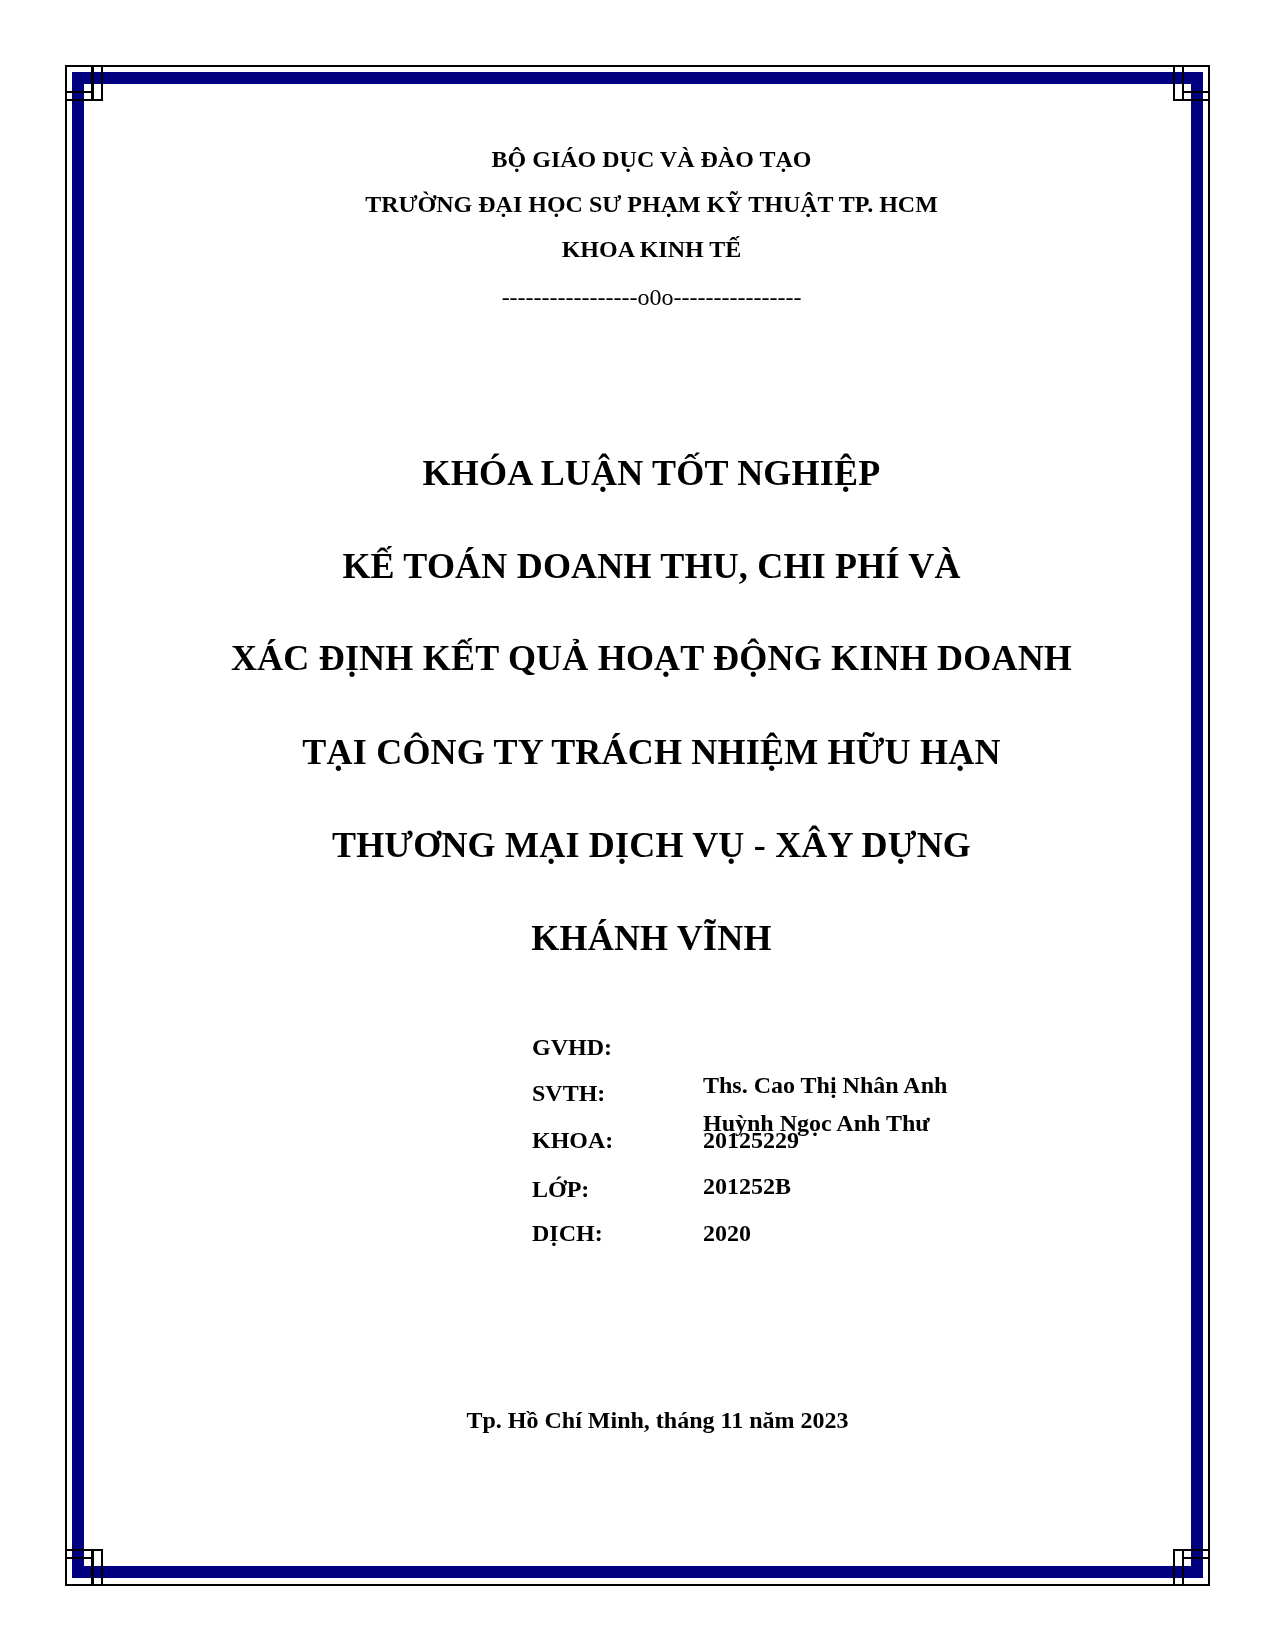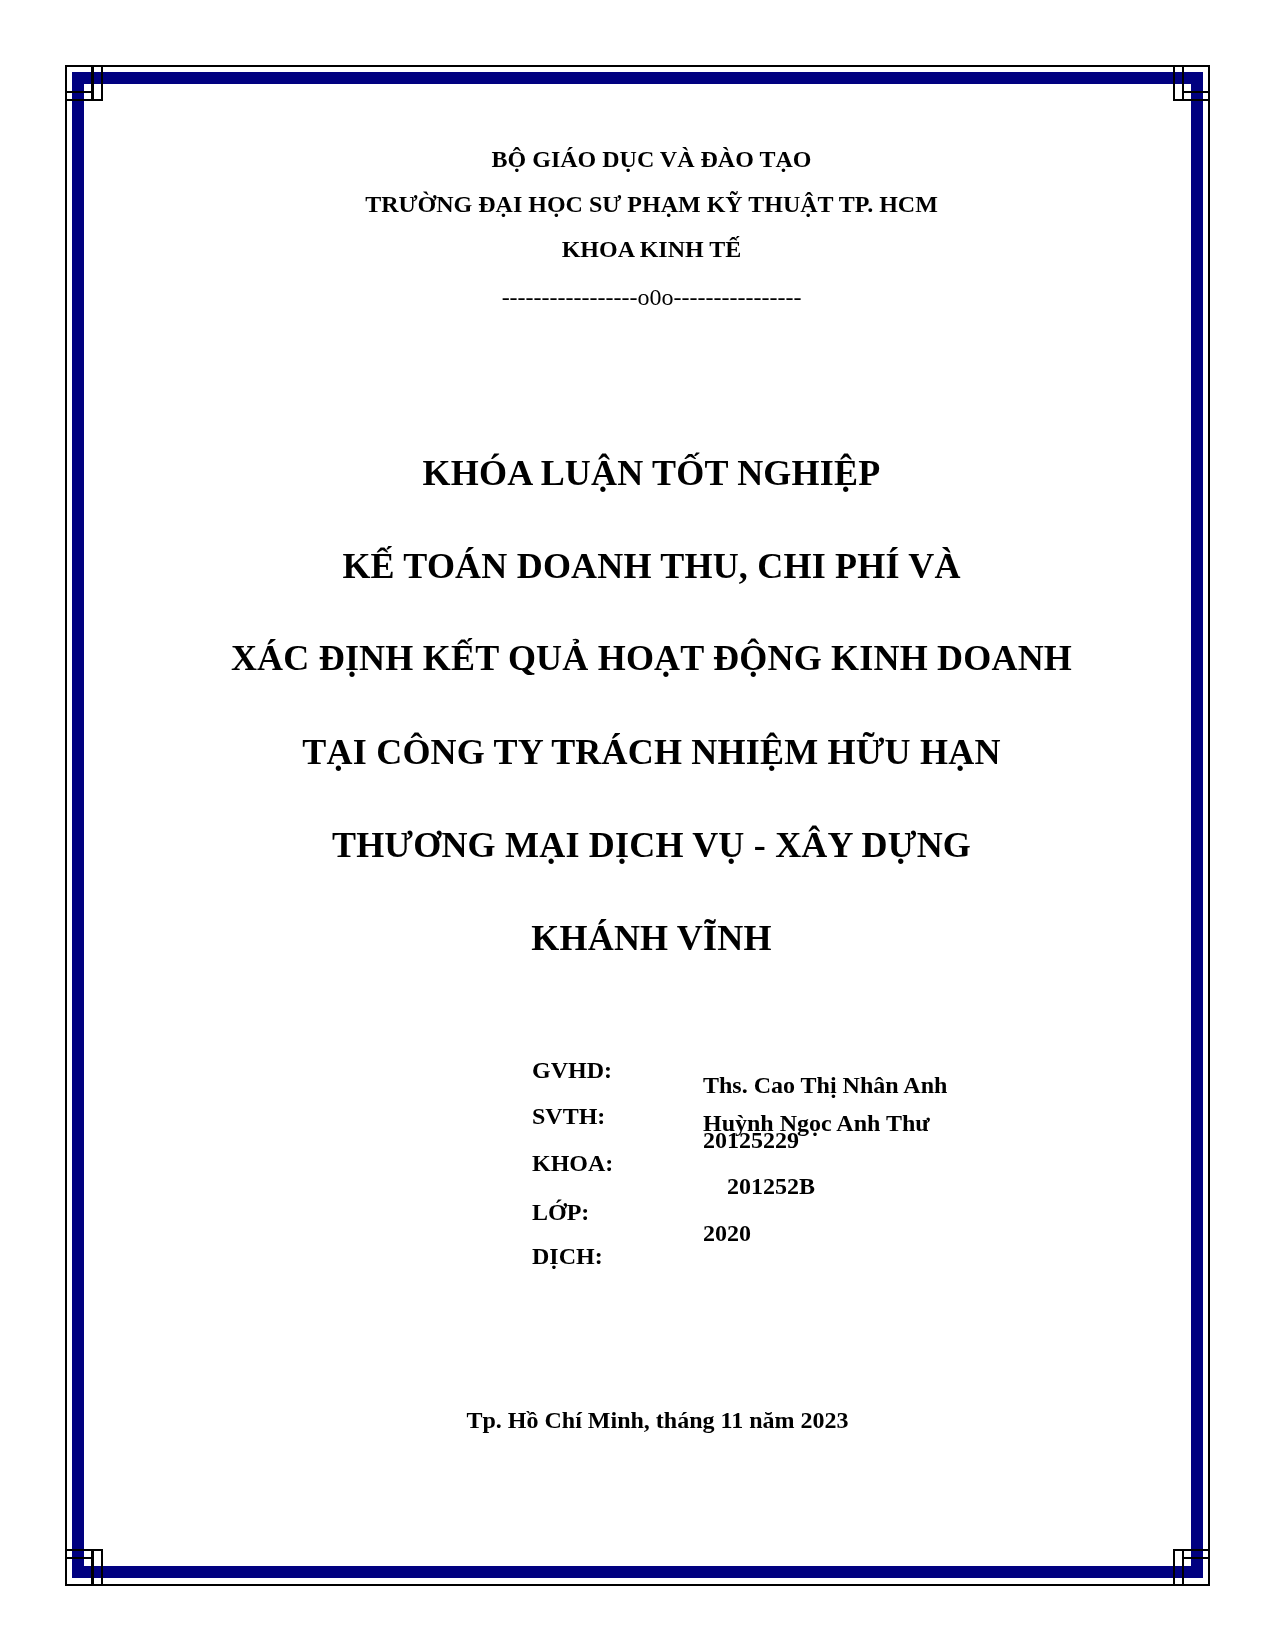--- a/index.html
+++ b/index.html
@@ -6,21 +6,21 @@
   body { width: 1275px; height: 1650px; position: relative; overflow: hidden;
          font-family: "Liberation Serif", "DejaVu Serif", serif; color: #000; }
   .navy { position: absolute; background: #000080; }
   .bline { position: absolute; background: #000; }
   .sq { position: absolute; border: 2px solid #000; box-sizing: border-box; background: transparent; }
   .center-line { position: absolute; left: 0; width: 1275px; text-align: center; font-weight: bold; white-space: nowrap; }
   .hdr { font-size: 24px; }
   .sep { font-size: 24px; font-weight: normal; letter-spacing: 0; }
   .title { font-size: 36px; letter-spacing: 0.2px; }
   .info-label, .info-value { position: absolute; font-weight: bold; font-size: 24px; white-space: nowrap; }
-  .info-label { left: 532px; margin-top: 23px; }
+  .info-label { left: 532px; }
   .info-value { left: 703px; }
   .footer { font-size: 24px; }
 </style>
 </head>
 <body>
 
 <div>
 
   <div class="bline" style="left:100px; top:65px; width:1083px; height:2px;"></div>
   <div class="bline" style="left:100px; top:1584px; width:1083px; height:2px;"></div>
@@ -69,19 +69,19 @@
   <div class="info-label" style="top:1034px;">GVHD:</div>
   <div class="info-value" style="top:1034px;margin-top:38px;">Ths. Cao Thị Nhân Anh</div>
 
   <div class="info-label" style="top:1080px;">SVTH:</div>
   <div class="info-value" style="top:1080px;margin-top:30px;">Huỳnh Ngọc Anh Thư</div>
 
   <div class="info-label" style="top:1127px;">KHOA:</div>
   <div class="info-value" style="top:1127px;">20125229</div>
 
   <div class="info-label" style="top:1176px;">LỚP:</div>
-  <div class="info-value" style="top:1173px;margin-left:24px;">201252B</div>
+  <div class="info-value" style="top:1173px;">201252B</div>
 
   <div class="info-label" style="top:1220px;">DỊCH:</div>
   <div class="info-value" style="top:1220px;">2020</div>
 </div>
 
 <div class="center-line footer" style="top:1407px; left:20px;">Tp. Hồ Chí Minh, tháng 11 năm 2023</div>
 
 </body></html>

